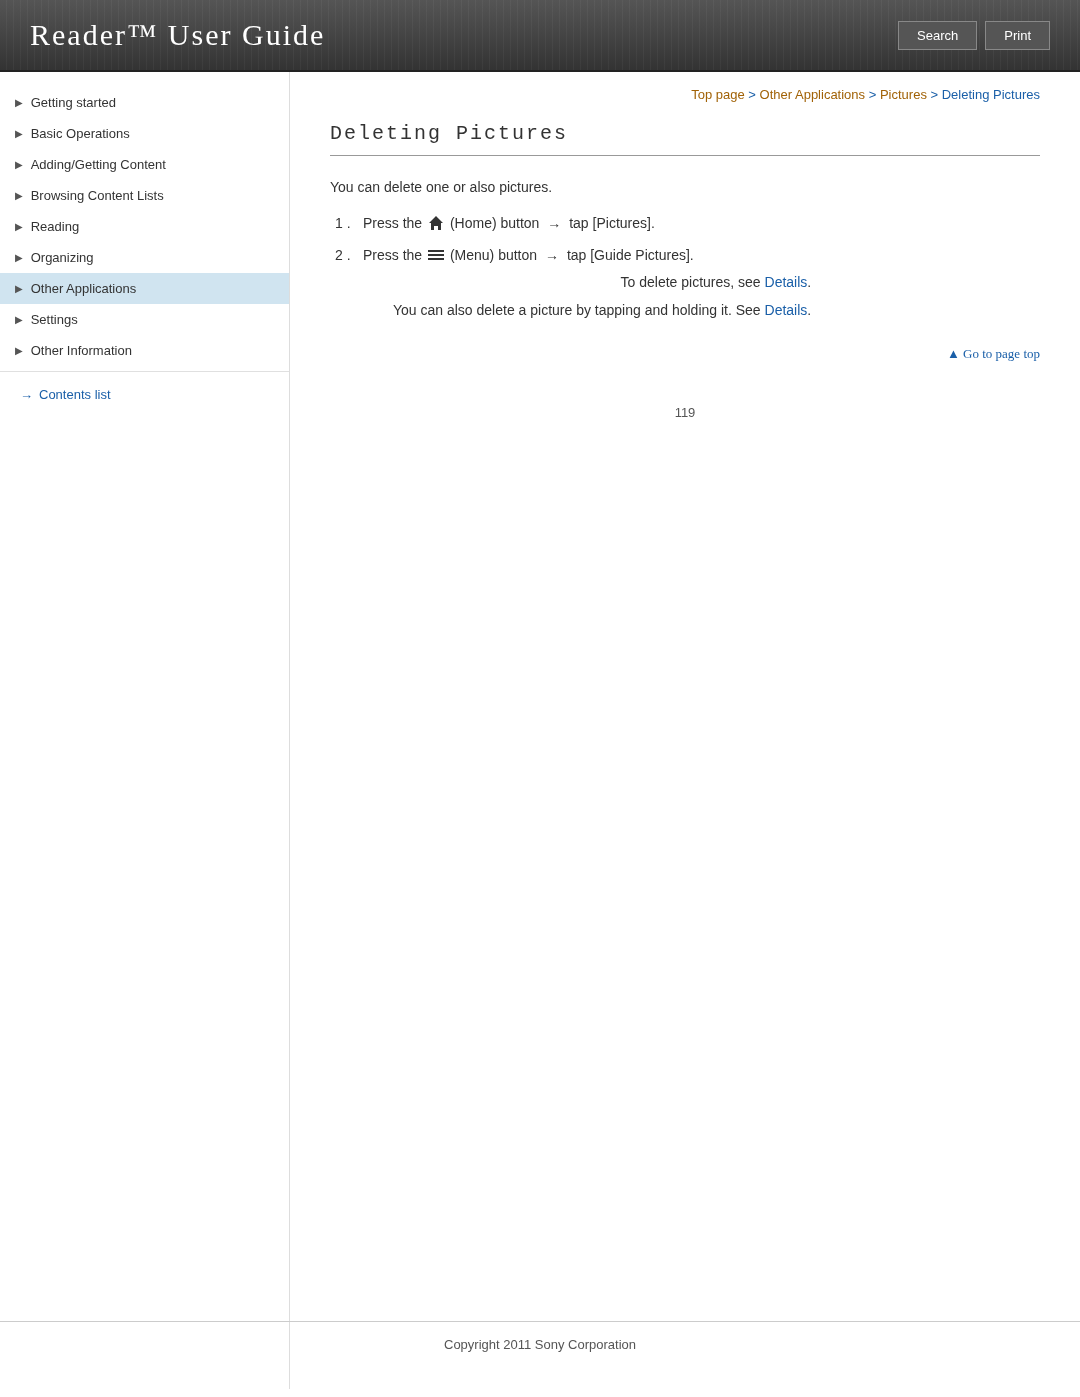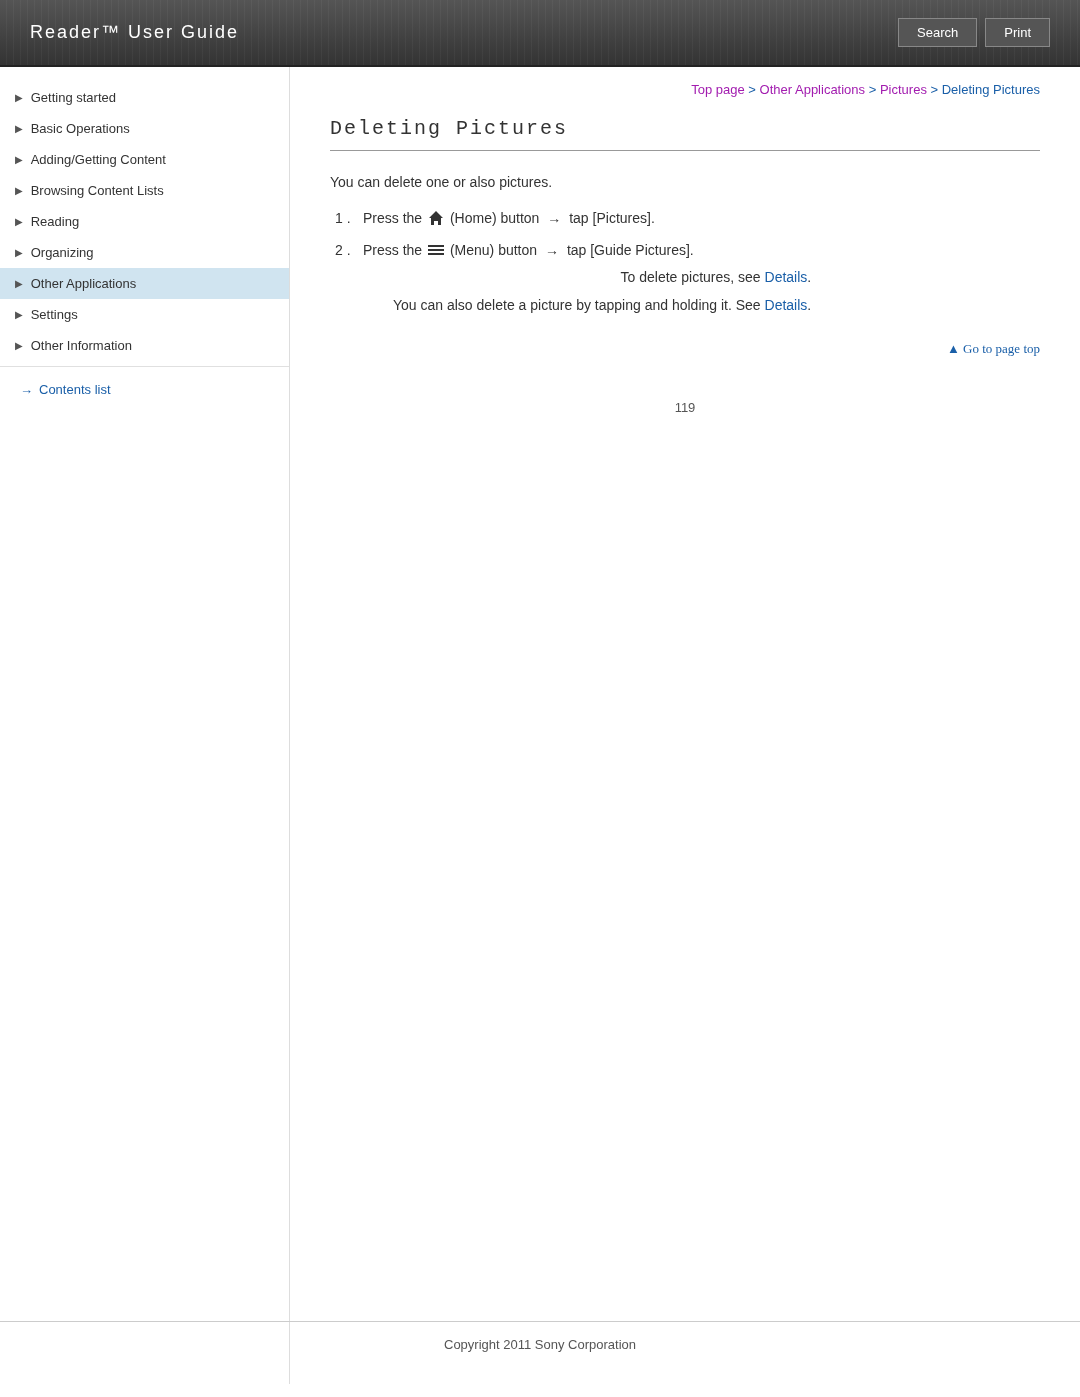--- a/index.html
+++ b/index.html
@@ -36,23 +36,23 @@
       background: repeating-linear-gradient(
         90deg,
         transparent,
         transparent 6px,
         rgba(255,255,255,0.04) 6px,
         rgba(255,255,255,0.04) 7px
       );
     }
 
     .header-title {
-      font-size: 18px;
+      font-size: 30px;
       color: #fff;
-      font-family: Liberation Sans, sans-serif;
+      font-family: Liberation Serif, serif;
       letter-spacing: 2px;
       font-weight: normal;
       position: relative;
       z-index: 1;
     }
 
     .header-buttons {
       display: flex;
       gap: 8px;
       position: relative;
@@ -139,21 +139,21 @@
 
     
     .breadcrumb {
       text-align: right;
       margin-bottom: 20px;
       font-size: 13px;
       color: #1a5fa8;
     }
 
     .breadcrumb a {
-      color: #a21caf;
+      color: #a16207;
       text-decoration: none;
       cursor: pointer;
     }
 
     .breadcrumb span {
       color: #1a5fa8;
     }
 
     
     .page-title {

